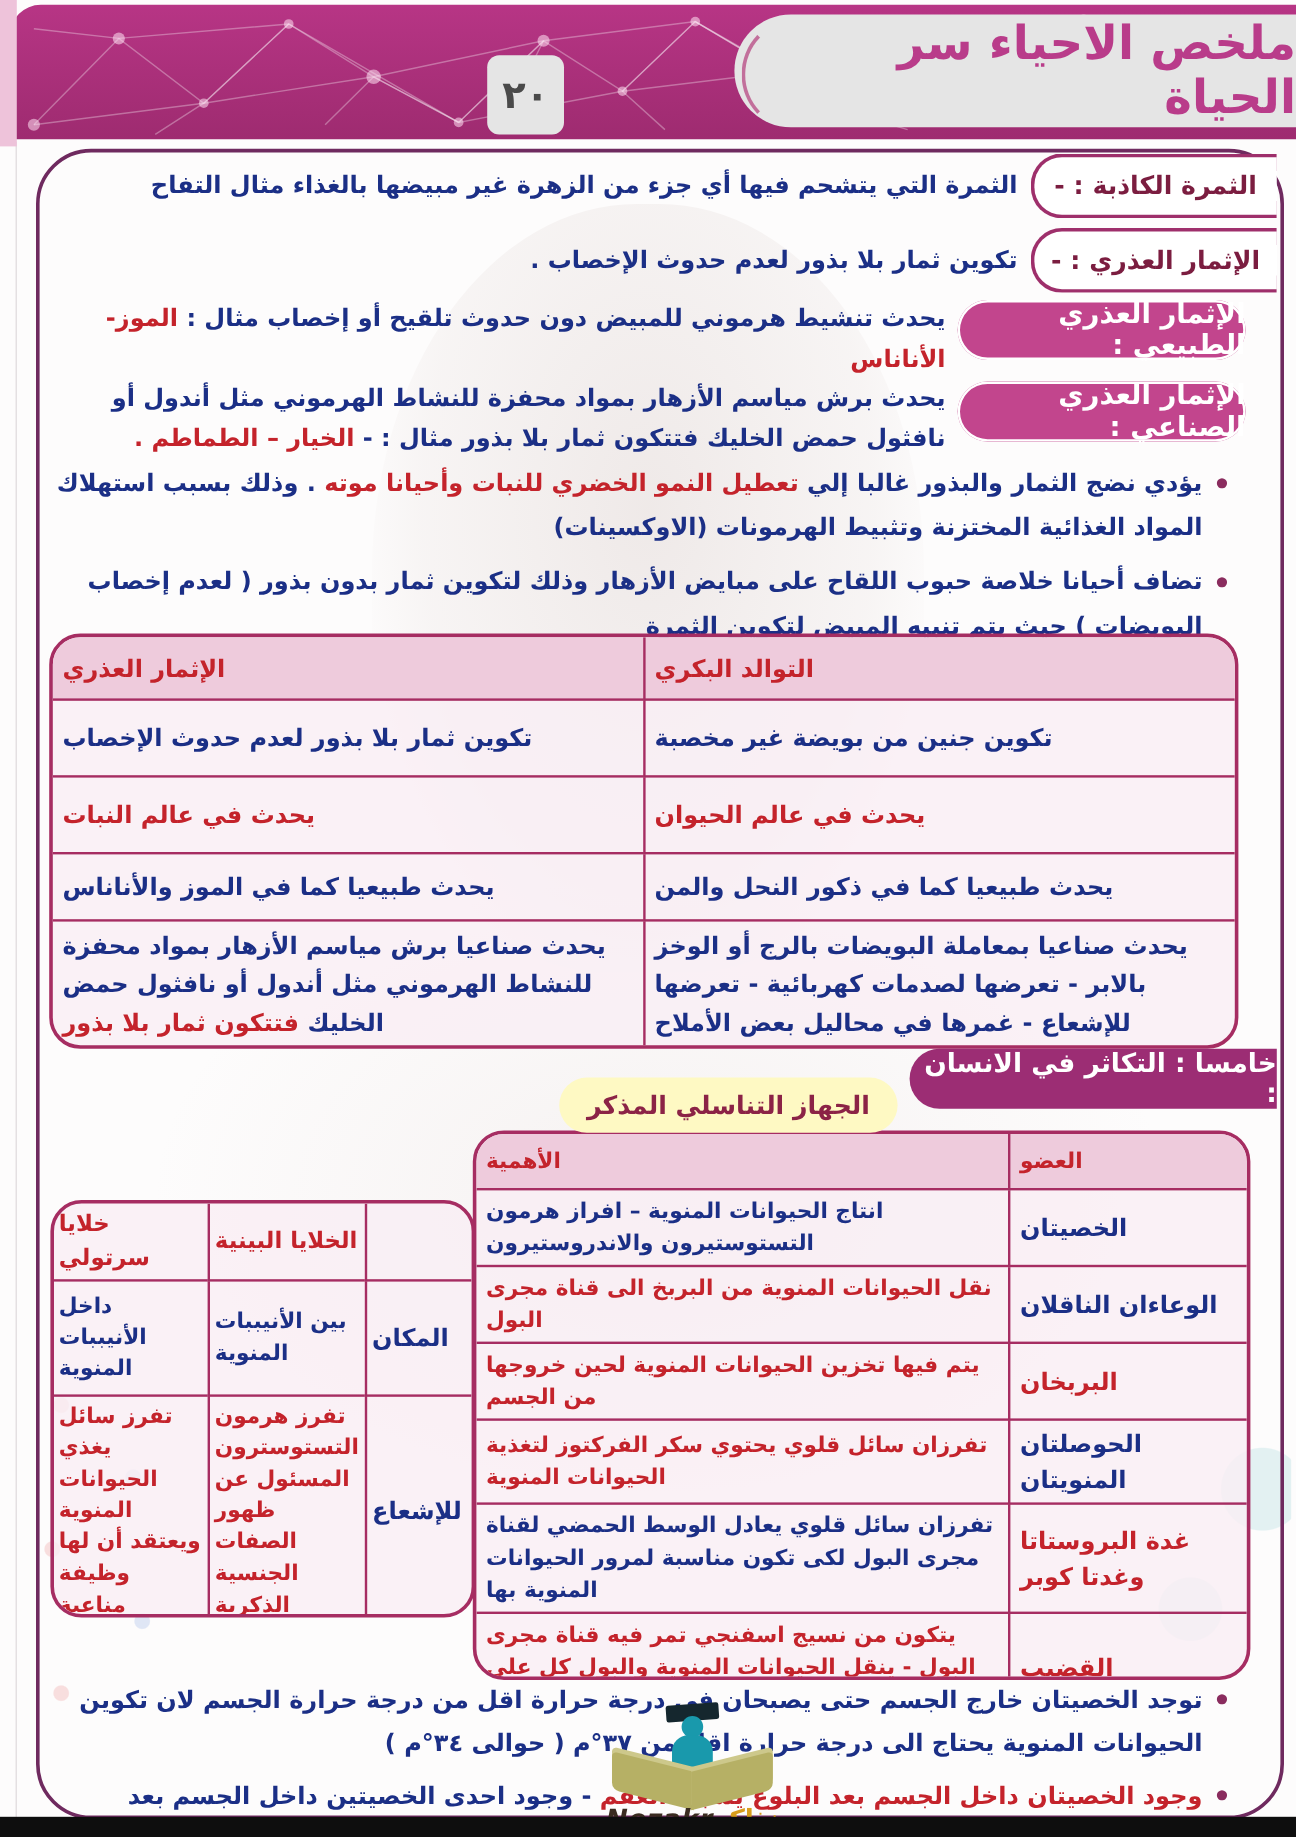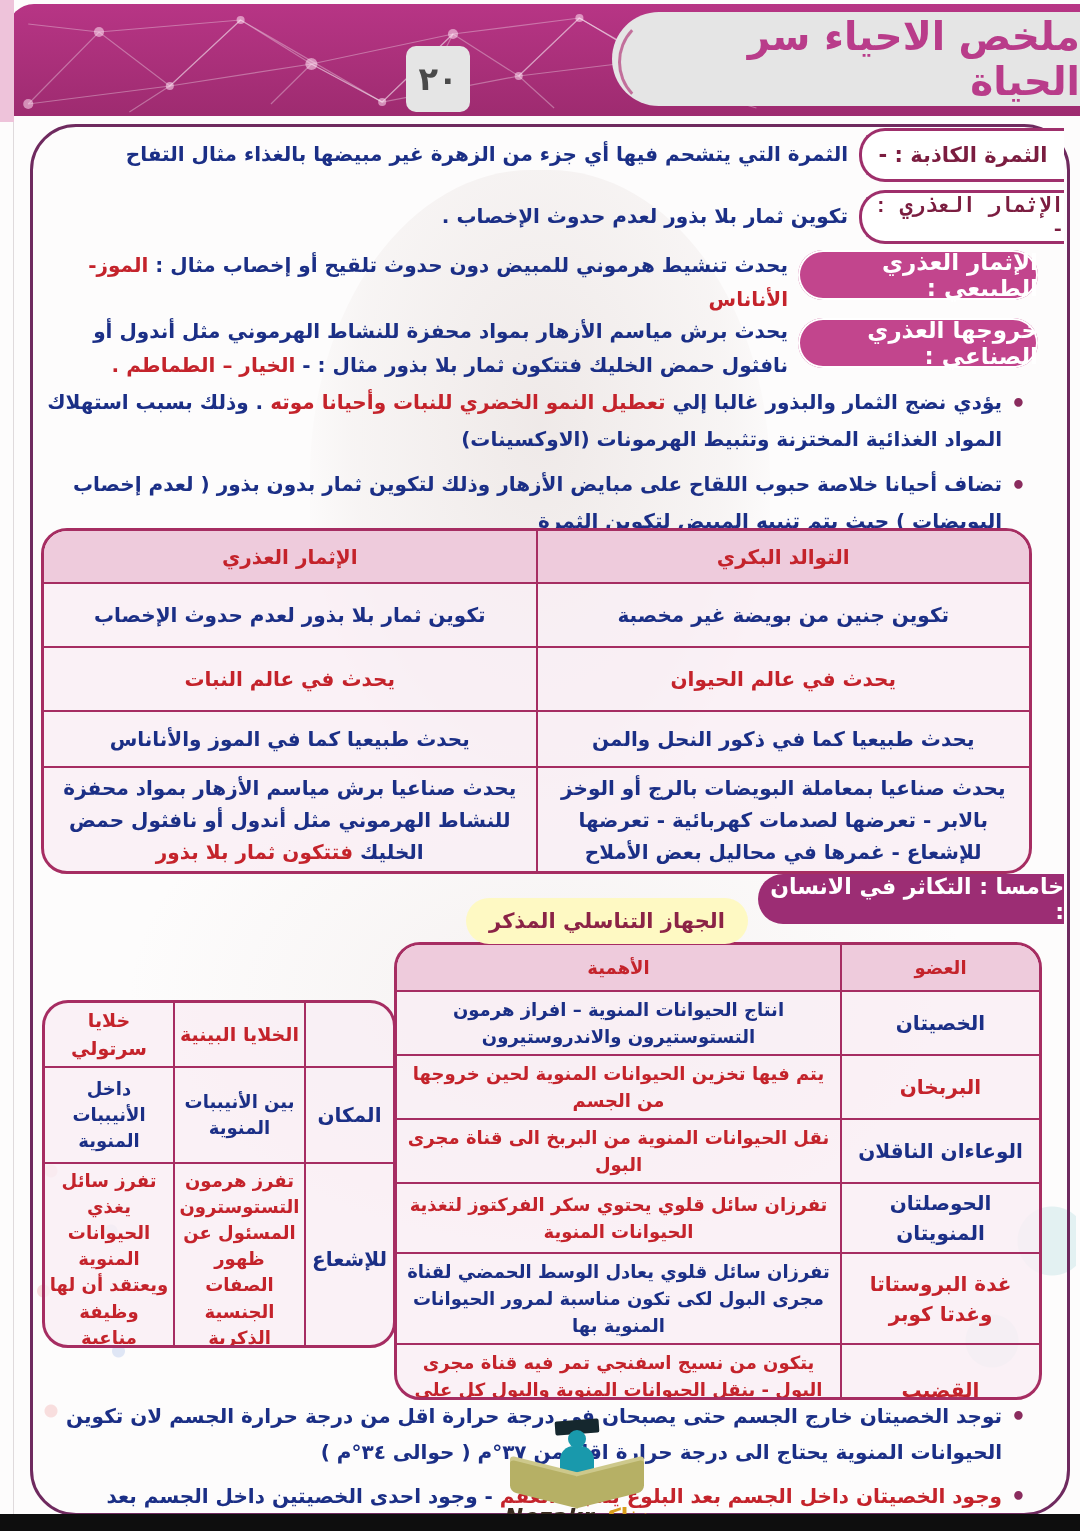--- a/index.html
+++ b/index.html
@@ -54,21 +54,21 @@
     line-height:1.7;z-index:2;}
   
   .notes{position:absolute;top:384px;right:52px;width:985px;z-index:2;}
   .note{position:relative;padding-right:26px;color:#1b2f86;font-size:20px;line-height:1.85;
     margin-bottom:8px;}
   .note::before{content:"•";position:absolute;right:2px;top:-2px;color:#8a2c5e;font-size:24px;}
   
   .tbl-wrap{position:absolute;border:3px solid #a62d62;border-radius:26px;overflow:hidden;
     background:rgba(249,238,244,.82);z-index:2;}
   .tbl-wrap table{width:100%;height:100%;border-collapse:collapse;table-layout:fixed;}
-  .tbl-wrap td{border:2.5px solid #a62d62;text-align:center;vertical-align:middle;padding:4px 8px;}
+  .tbl-wrap td{border:2.5px solid #a62d62;text-align:left;vertical-align:middle;padding:4px 8px;}
   .tbl-wrap tr td:first-child{border-right:0;}
   .tbl-wrap tr td:last-child{border-left:0;}
   .tbl-wrap tr:first-child td{border-top:0;}
   .tbl-wrap tr:last-child td{border-bottom:0;}
   .th{background:#eecbdc;color:#c4232b;font-size:22px;}
   
   .cmp-wrap{top:528px;right:48px;width:985px;height:340px;}
   .cmp-wrap td{font-size:20px;line-height:1.6;}
   .cmp-wrap tr.hh{height:52px;}
   .cmp-wrap tr.r1{height:64px;}
@@ -161,27 +161,27 @@
   <div class="title-banner">
     <div class="title-arc"></div>
     <span class="title-text">ملخص الاحياء سر الحياة</span>
   </div>
 
   <div class="frame"></div>
 
   <div class="def-label" style="top:128px;">الثمرة الكاذبة : -</div>
   <div class="def-text" style="top:138px;">الثمرة التي يتشحم فيها أي جزء من الزهرة غير مبيضها بالغذاء مثال التفاح</div>
 
-  <div class="def-label" style="top:190px;font-family:Liberation Mono, monospace;">الإثمار العذري : -</div>
+  <div class="def-label" style="top:190px;">الإثمار العذري : -</div>
   <div class="def-text" style="top:200px;">تكوين ثمار بلا بذور لعدم حدوث الإخصاب .</div>
 
   <div class="pill" style="top:250px;">الإثمار العذري الطبيعي :</div>
   <div class="pill-text" style="top:248px;"><span class="navy">يحدث تنشيط هرموني للمبيض دون حدوث تلقيح أو إخصاب مثال : </span><span class="red">الموز- الأناناس</span></div>
 
-  <div class="pill" style="top:318px;">خروجها العذري الصناعي :</div>
+  <div class="pill" style="top:318px;">الإثمار العذري الصناعي :</div>
   <div class="pill-text" style="top:314px;"><span class="navy">يحدث برش مياسم الأزهار بمواد محفزة للنشاط الهرموني مثل أندول أو نافثول حمض الخليك فتتكون ثمار بلا بذور مثال : - </span><span class="red">الخيار – الطماطم .</span></div>
 
   <div class="notes">
     <div class="note"><span class="navy">يؤدي نضج الثمار والبذور غالبا إلي </span><span class="red">تعطيل النمو الخضري للنبات وأحيانا موته</span><span class="navy"> . وذلك بسبب استهلاك المواد الغذائية المختزنة وتثبيط الهرمونات (الاوكسينات)</span></div>
     <div class="note">تضاف أحيانا خلاصة حبوب اللقاح على مبايض الأزهار وذلك لتكوين ثمار بدون بذور ( لعدم إخصاب البويضات ) حيث يتم تنبيه المبيض لتكوين الثمرة</div>
   </div>
 
   <div class="tbl-wrap cmp-wrap">
     <table>
       <tbody>
@@ -227,26 +227,26 @@
       <tbody>
           <tr class="hh">
         <td class="th">العضو</td>
         <td class="th">الأهمية</td>
       </tr>
       <tr>
         <td class="organ navy">الخصيتان</td>
         <td class="navy">انتاج الحيوانات المنوية – افراز هرمون التستوستيرون والاندروستيرون</td>
       </tr>
       <tr>
+        <td class="organ navy">الوعاءان الناقلان</td>
+        <td class="red">نقل الحيوانات المنوية من البربخ الى قناة مجرى البول</td>
+      </tr>
+      <tr>
         <td class="organ red">البربخان</td>
         <td class="red">يتم فيها تخزين الحيوانات المنوية لحين خروجها من الجسم</td>
-      </tr>
-      <tr>
-        <td class="organ navy">الوعاءان الناقلان</td>
-        <td class="red">نقل الحيوانات المنوية من البربخ الى قناة مجرى البول</td>
       </tr>
       <tr>
         <td class="organ navy">الحوصلتان المنويتان</td>
         <td class="red">تفرزان سائل قلوي يحتوي سكر الفركتوز لتغذية الحيوانات المنوية</td>
       </tr>
       <tr>
         <td class="organ red">غدة البروستاتا وغدتا كوبر</td>
         <td class="navy">تفرزان سائل قلوي يعادل الوسط الحمضي لقناة مجرى البول لكى تكون مناسبة لمرور الحيوانات المنوية بها</td>
       </tr>
       <tr>

